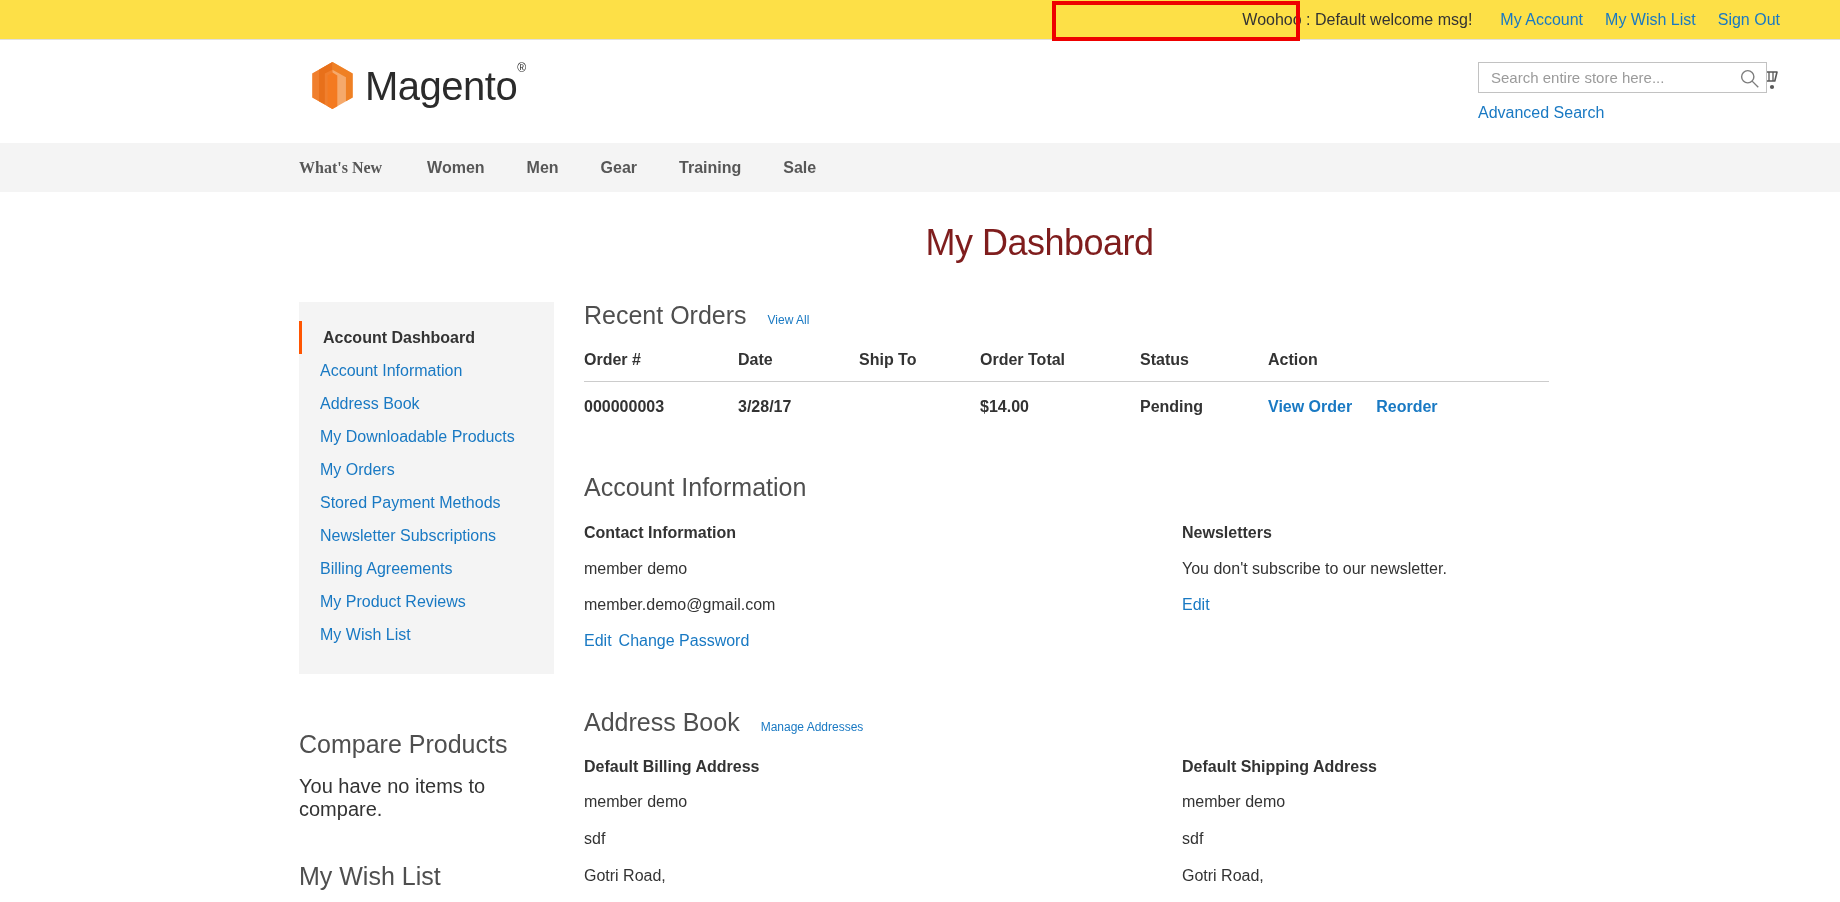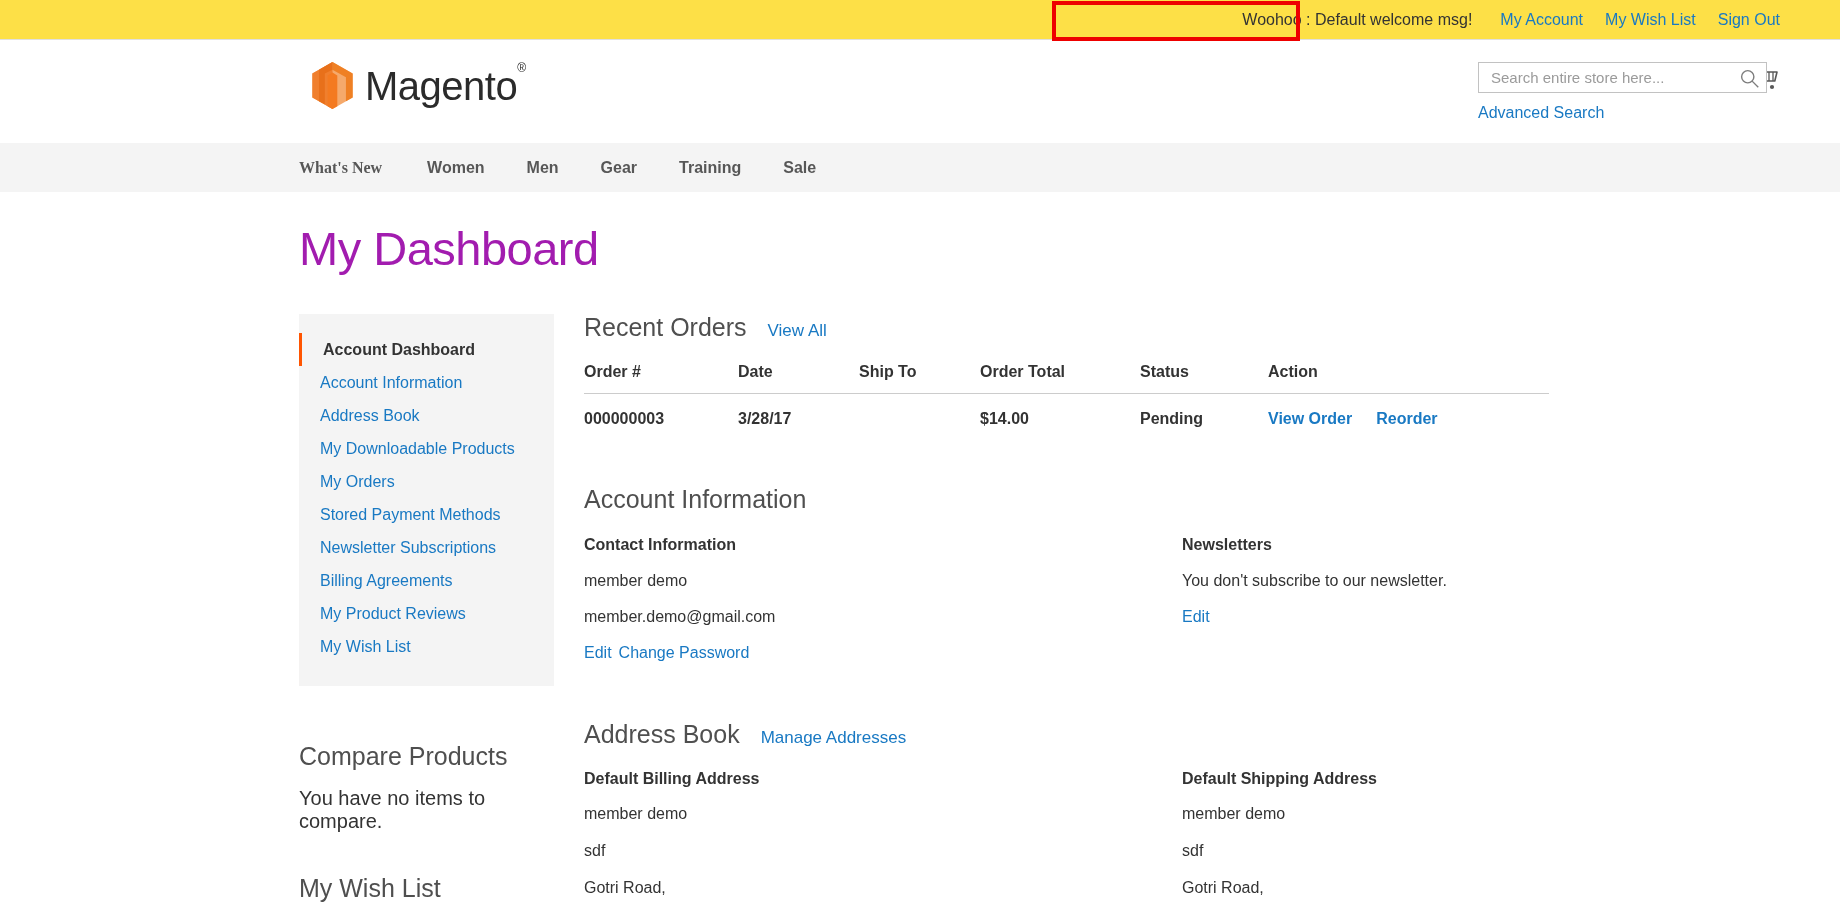--- a/index.html
+++ b/index.html
@@ -155,26 +155,27 @@
   }
   .nav-item:first-child { padding-left: 0; padding-right: 24px; font-family: Liberation Serif, serif; }
 
   
   .page-main {
     position: relative;
     width: 100%;
     padding: 0 60px 0 299px;
   }
   .page-title {
-    font-size: 47px;
+    font-size: 36px;
     font-weight: 300;
-    color: #a21caf;
+    color: #7f1d1d;
     margin: 31px 0 0 0;
     line-height: 1.1;
     letter-spacing: -0.5px;
+    text-align: center;
   }
 
   .columns {
     display: flex;
     align-items: flex-start;
     margin-top: 39px;
     gap: 0;
   }
   .col-sidebar { width: 255px; flex: 0 0 255px; }
   .col-main { flex: 1 1 auto; padding-left: 30px; }
@@ -222,21 +223,21 @@
     margin-bottom: 22px;
   }
   .block-title {
     font-size: 25px;
     font-weight: 300;
     color: #4f4f4f;
     margin: 0;
     line-height: 1.1;
   }
   .block-action {
-    font-size: 17px;
+    font-size: 12px;
     color: #1979c3;
     text-decoration: none;
     cursor: pointer;
   }
 
   table.orders {
     width: 100%;
     max-width: 965px;
     border-collapse: collapse;
     font-size: 16px;

